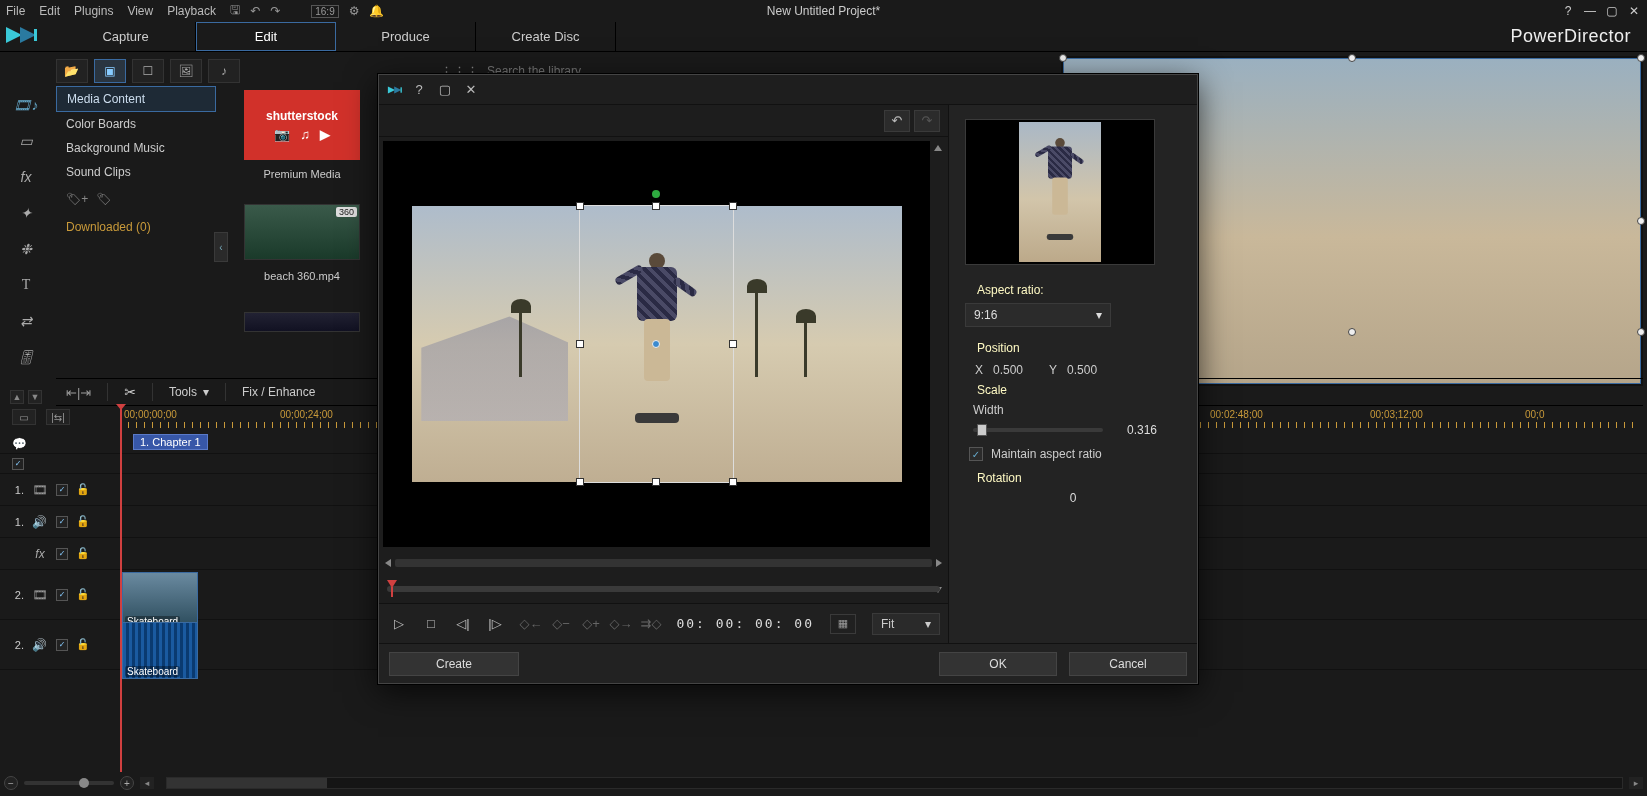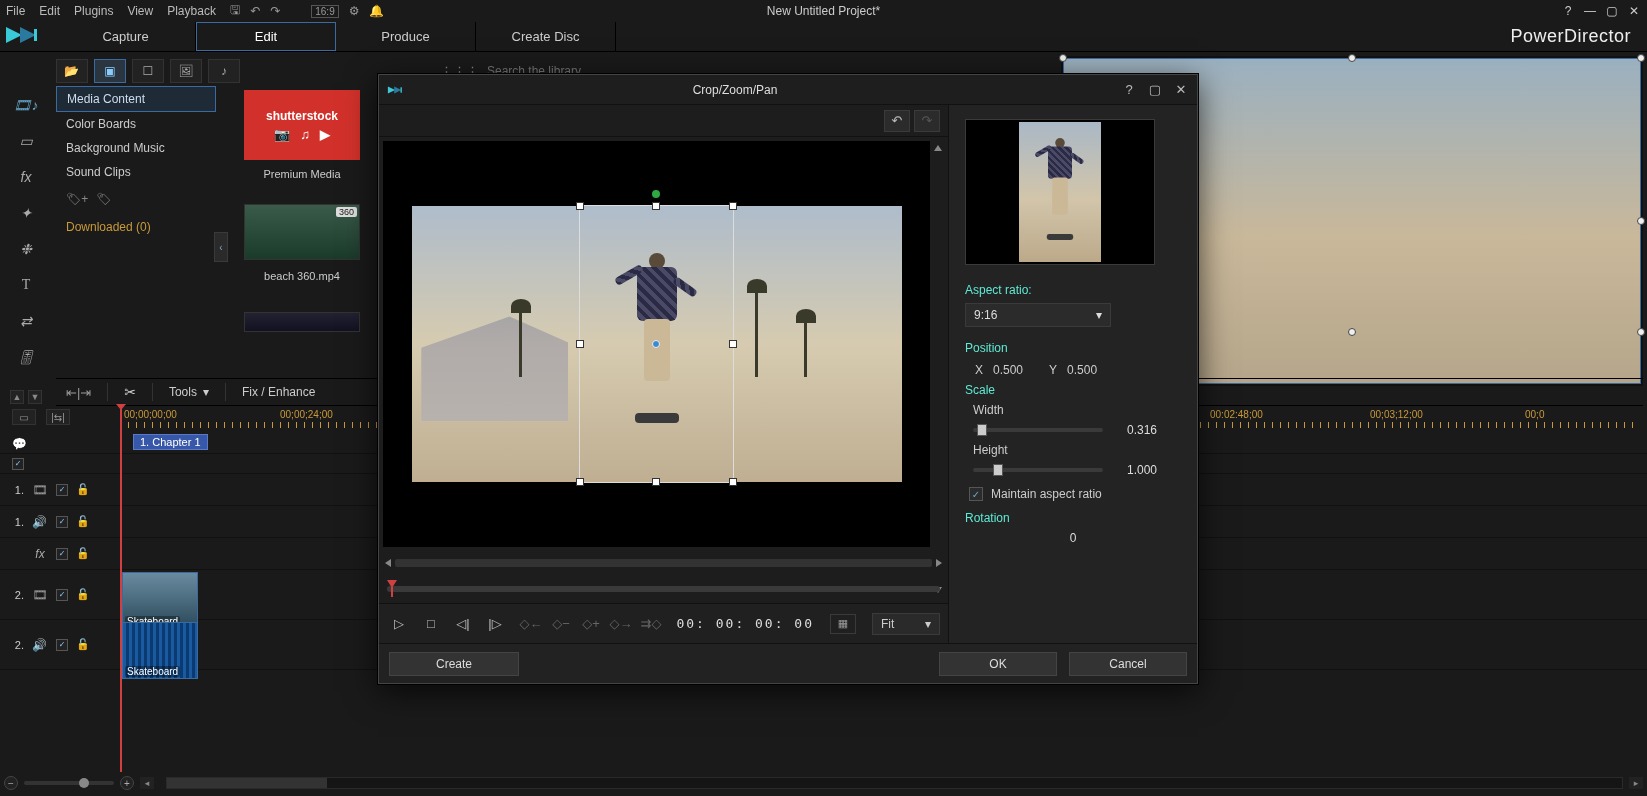--- a/index.html
+++ b/index.html
@@ -146,21 +146,21 @@
 .transport .group { display:flex; gap:6px; margin-left:4px;}
 .transport .kfbtn { width:24px; height:20px; color:#666; display:flex; align-items:center; justify-content:center; font-size:13px;}
 .transport .tc { margin-left:auto; font-family:Consolas,monospace; letter-spacing:2px; color:#ddd; font-size:13px;}
 .transport .tvbtn { width:26px; height:20px; border:1px solid #3a3a3a; color:#999; display:flex; align-items:center; justify-content:center; margin-left:8px; font-size:11px;}
 .transport .fit { margin-left:8px; width:68px; height:22px; background:#2a2a2a; border:1px solid #3a3a3a; display:flex; align-items:center; padding:0 8px; color:#ccc; font-size:12px; justify-content:space-between;}
 
 
 .dlg-right { flex:1; padding:14px 16px; overflow:hidden; }
 .thumbprev { width:190px; height:146px; border:1px solid #3a3a3a; background:#000; margin-bottom:18px; display:flex; align-items:center; justify-content:center;}
 .thumbprev .inner { width:82px; height:140px; background:linear-gradient(180deg,#a9bac8 0%, #d4c9b0 55%, #bda d 100%); background:linear-gradient(180deg,#aab8c6,#d2c5aa 55%,#bca98a);}
-.field-lbl { color:#5eead4; font-size:12px; margin:6px 0;}
+.field-lbl { color:#fef9c3; font-size:12px; margin:6px 12px;}
 .select { width:146px; height:24px; background:#2b2b2b; border:1px solid #3a3a3a; display:flex; align-items:center; padding:0 8px; color:#ddd; font-size:12px; justify-content:space-between;}
 .posrow { display:flex; gap:26px; margin:8px 0 6px 10px; color:#ccc; font-size:12px;}
 .posrow .pv { display:flex; gap:10px; align-items:center;}
 .slrow { margin:6px 0 2px 8px;}
 .slrow .sllbl{ color:#ccc; font-size:12px;}
 .slrow .sline{ display:flex; align-items:center; gap:10px; margin-top:6px;}
 .slrow .strack{ width:130px; height:4px; background:#3a3a3a; position:relative; border-radius:2px;}
 .slrow .sthumb{ position:absolute; top:-4px; width:10px; height:12px; background:#ccc; border:1px solid #555;}
 .slrow .sval{ color:#ddd; font-size:12px; width:44px; text-align:right;}
 .chkrow { display:flex; align-items:center; gap:8px; margin:10px 0 10px 4px; color:#ccc; font-size:12px;}
@@ -420,21 +420,20 @@
 
 <div class="dialog">
   <div class="dlg-title">
     <span class="logo">
       <svg class="logo-svg" viewBox="0 0 40 24">
           <polygon points="2,4 18,12 2,20" fill="#3ac9d8"></polygon>
           <polygon points="16,4 32,12 16,20" fill="#2a7aa0"></polygon>
           <rect x="30" y="6" width="3" height="12" fill="#3ac9d8"></rect>
         </svg>
     </span>
-    <span class="txt">Crop/Zoom/Pan</span>
     <div class="ctl">
       <span>?</span>
       <span>▢</span>
       <span>✕</span>
     </div>
   </div>
 
   <div class="dlg-body">
 
     <div class="dlg-left">
@@ -547,29 +546,20 @@
       <div class="field-lbl">Scale</div>
       <div class="slrow">
         <div class="sllbl">Width</div>
         <div class="sline">
           <div class="strack">
               <div class="sthumb" style="left:4px"></div>
             </div>
           <div class="sval">0.316</div>
         </div>
       </div>
-      <div class="slrow">
-        <div class="sllbl">Height</div>
-        <div class="sline">
-          <div class="strack">
-              <div class="sthumb" style="left:20px"></div>
-            </div>
-          <div class="sval">1.000</div>
-        </div>
-      </div>
 
       <div class="chkrow">
         <div class="chk">✓</div>
         <span>Maintain aspect ratio</span>
       </div>
 
       <div class="field-lbl">Rotation</div>
       <div class="rotval">0</div>
     </div>
   </div>

